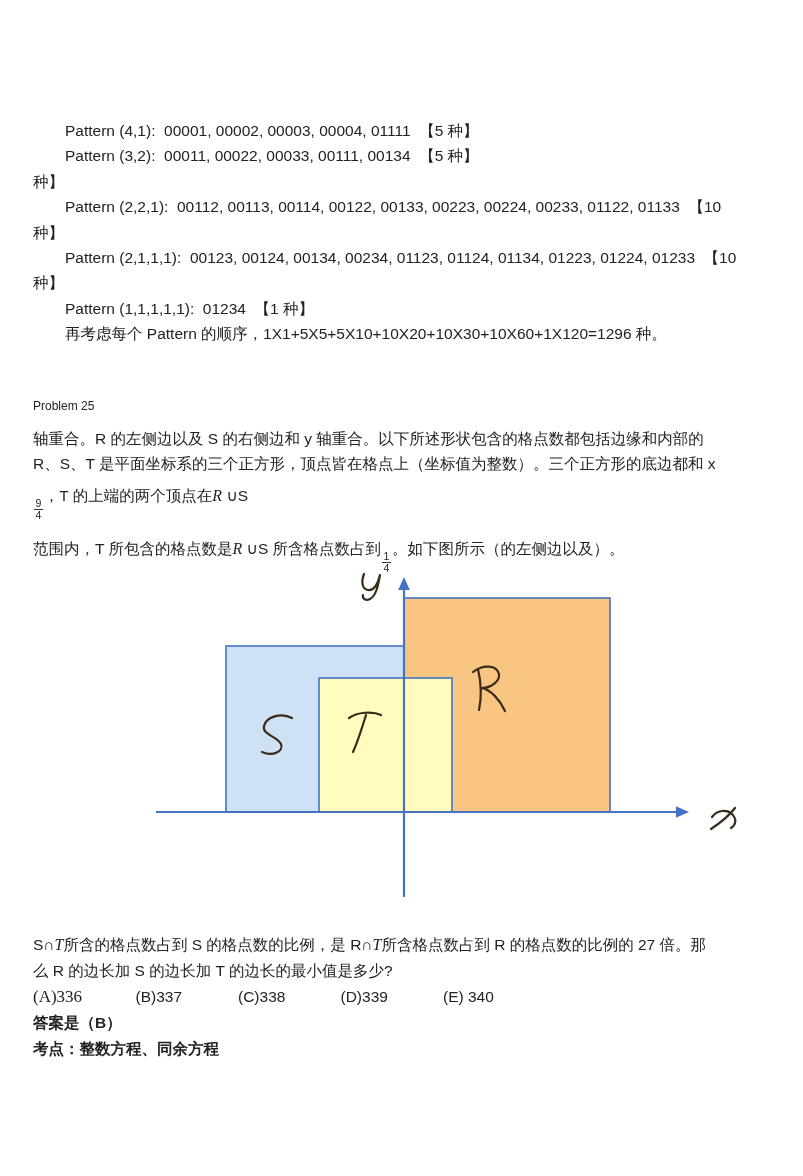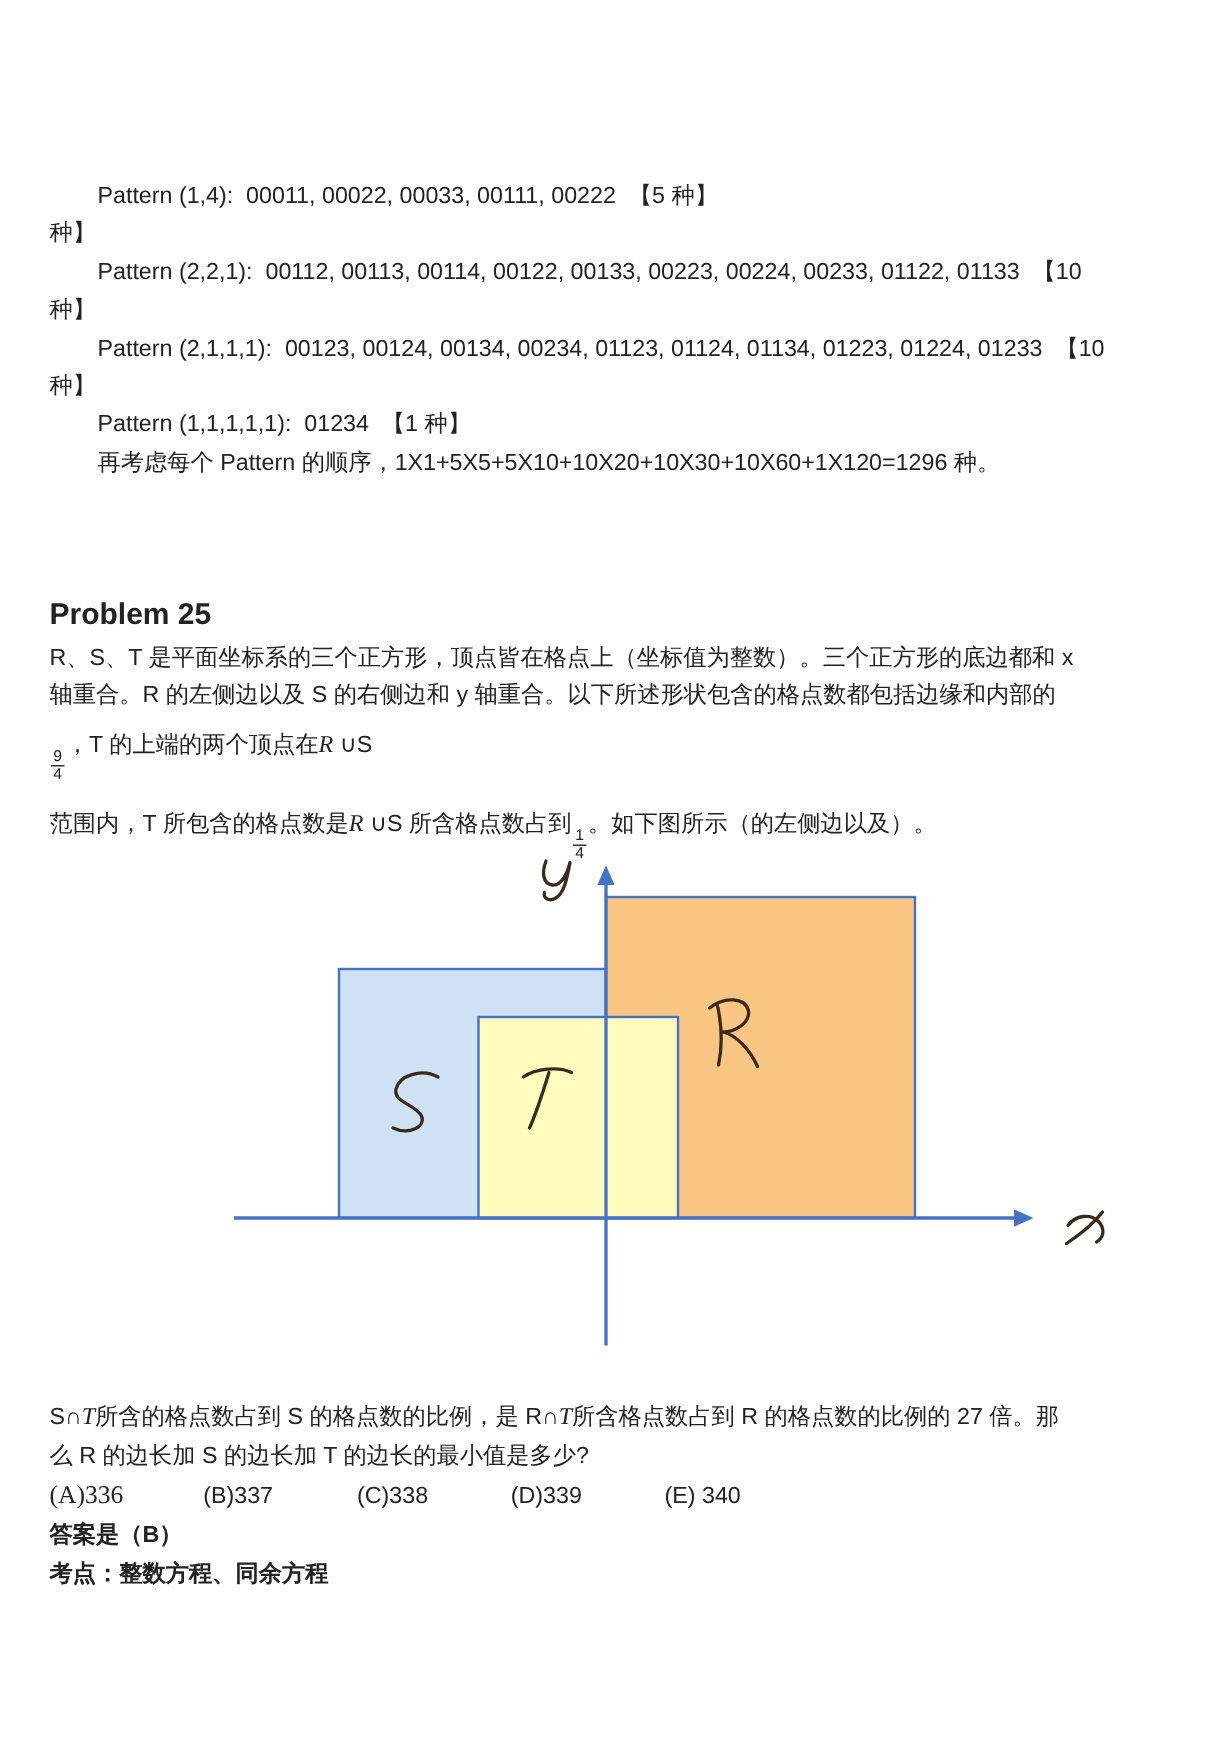--- a/index.html
+++ b/index.html
@@ -7,21 +7,21 @@
     width:803px; height:1176px; position:relative; overflow:hidden;
     font-family:"Liberation Sans","DejaVu Sans",sans-serif;
     color:#222222; font-size:15.5px;
   }
   .abs { position:absolute; }
   
   .pattern-block { left:33px; top:118px; width:760px; }
   .pline { white-space:pre; line-height:25.4px; }
   .ind { padding-left:32px; }
   
-  .ptitle { left:33px; top:399px; font-weight:700; font-size:20px; }
+  .ptitle { left:33px; top:399px; font-weight:400; font-size:12px; }
   .para { left:33px; top:426px; width:760px; }
   .para div { white-space:pre; line-height:25.4px; }
   .fline { left:33px; width:760px; white-space:pre; }
   .f1 { top:486px; }
   .f2 { top:539px; }
   .mvar { font-family:"Liberation Serif","DejaVu Serif",serif; font-style:italic; font-size:16px; }
   .frac { display:inline-flex; flex-direction:column; align-items:center;
           vertical-align:-0.55em; line-height:1.05; font-size:10.5px; color:#222; margin:0 1px; }
   .frac .den { border-top:1px solid #333; padding:0 1.5px; }
   
@@ -36,35 +36,36 @@
   .opts { line-height:26.4px; }
   .opt { display:inline-block; width:102.5px; }
   .opt:last-child { width:auto; }
   .serif { font-family:"Liberation Serif","DejaVu Serif",serif; font-size:17px; }
   .bold { font-weight:700; line-height:26.2px; }
 </style>
 </head>
 <body>
 
 <div class="abs pattern-block">
-  <div class="pline ind">Pattern (1,4):  00011, 00022, 00033, 00111, 00222  【5 种】</div>
+  <div class="pline ind">Pattern (4,1):  00001, 00002, 00003, 00004, 01111  【5 种】</div>
+  <div class="pline ind">Pattern (3,2):  00011, 00022, 00033, 00111, 00134  【5 种】</div>
   <div class="pline">种】</div>
   <div class="pline ind">Pattern (2,2,1):  00112, 00113, 00114, 00122, 00133, 00223, 00224, 00233, 01122, 01133  【10</div>
   <div class="pline">种】</div>
   <div class="pline ind">Pattern (2,1,1,1):  00123, 00124, 00134, 00234, 01123, 01124, 01134, 01223, 01224, 01233  【10</div>
   <div class="pline">种】</div>
   <div class="pline ind">Pattern (1,1,1,1,1):  01234  【1 种】</div>
   <div class="pline ind">再考虑每个 Pattern 的顺序，1X1+5X5+5X10+10X20+10X30+10X60+1X120=1296 种。</div>
 </div>
 
 <div class="abs ptitle">Problem 25</div>
 
 <div class="abs para">
+  <div>轴重合。R 的左侧边以及 S 的右侧边和 y 轴重合。以下所述形状包含的格点数都包括边缘和内部的</div>
   <div>R、S、T 是平面坐标系的三个正方形，顶点皆在格点上（坐标值为整数）。三个正方形的底边都和 x</div>
-  <div>轴重合。R 的左侧边以及 S 的右侧边和 y 轴重合。以下所述形状包含的格点数都包括边缘和内部的</div>
 </div>
 
 <div class="abs fline f1"><span class="frac"><span class="num">9</span><span class="den">4</span></span><span>，T 的上端的两个顶点在</span><i class="mvar">R</i><span> ∪S</span></div>
 
 <div class="abs fline f2"><span>范围内，T 所包含的格点数是</span><i class="mvar">R</i><span> ∪S 所含格点数占到</span><span class="frac"><span class="num">1</span><span class="den">4</span></span><span>。如下图所示（的左侧边以及）。</span></div>
 
 <svg class="abs diagram" width="620" height="340" viewBox="0 0 620 340" xmlns="http://www.w3.org/2000/svg">
 
   <rect x="86" y="81" width="178" height="166" fill="#CFE2F5"></rect>
   <rect x="264" y="33" width="206" height="214" fill="#F9C583"></rect>

